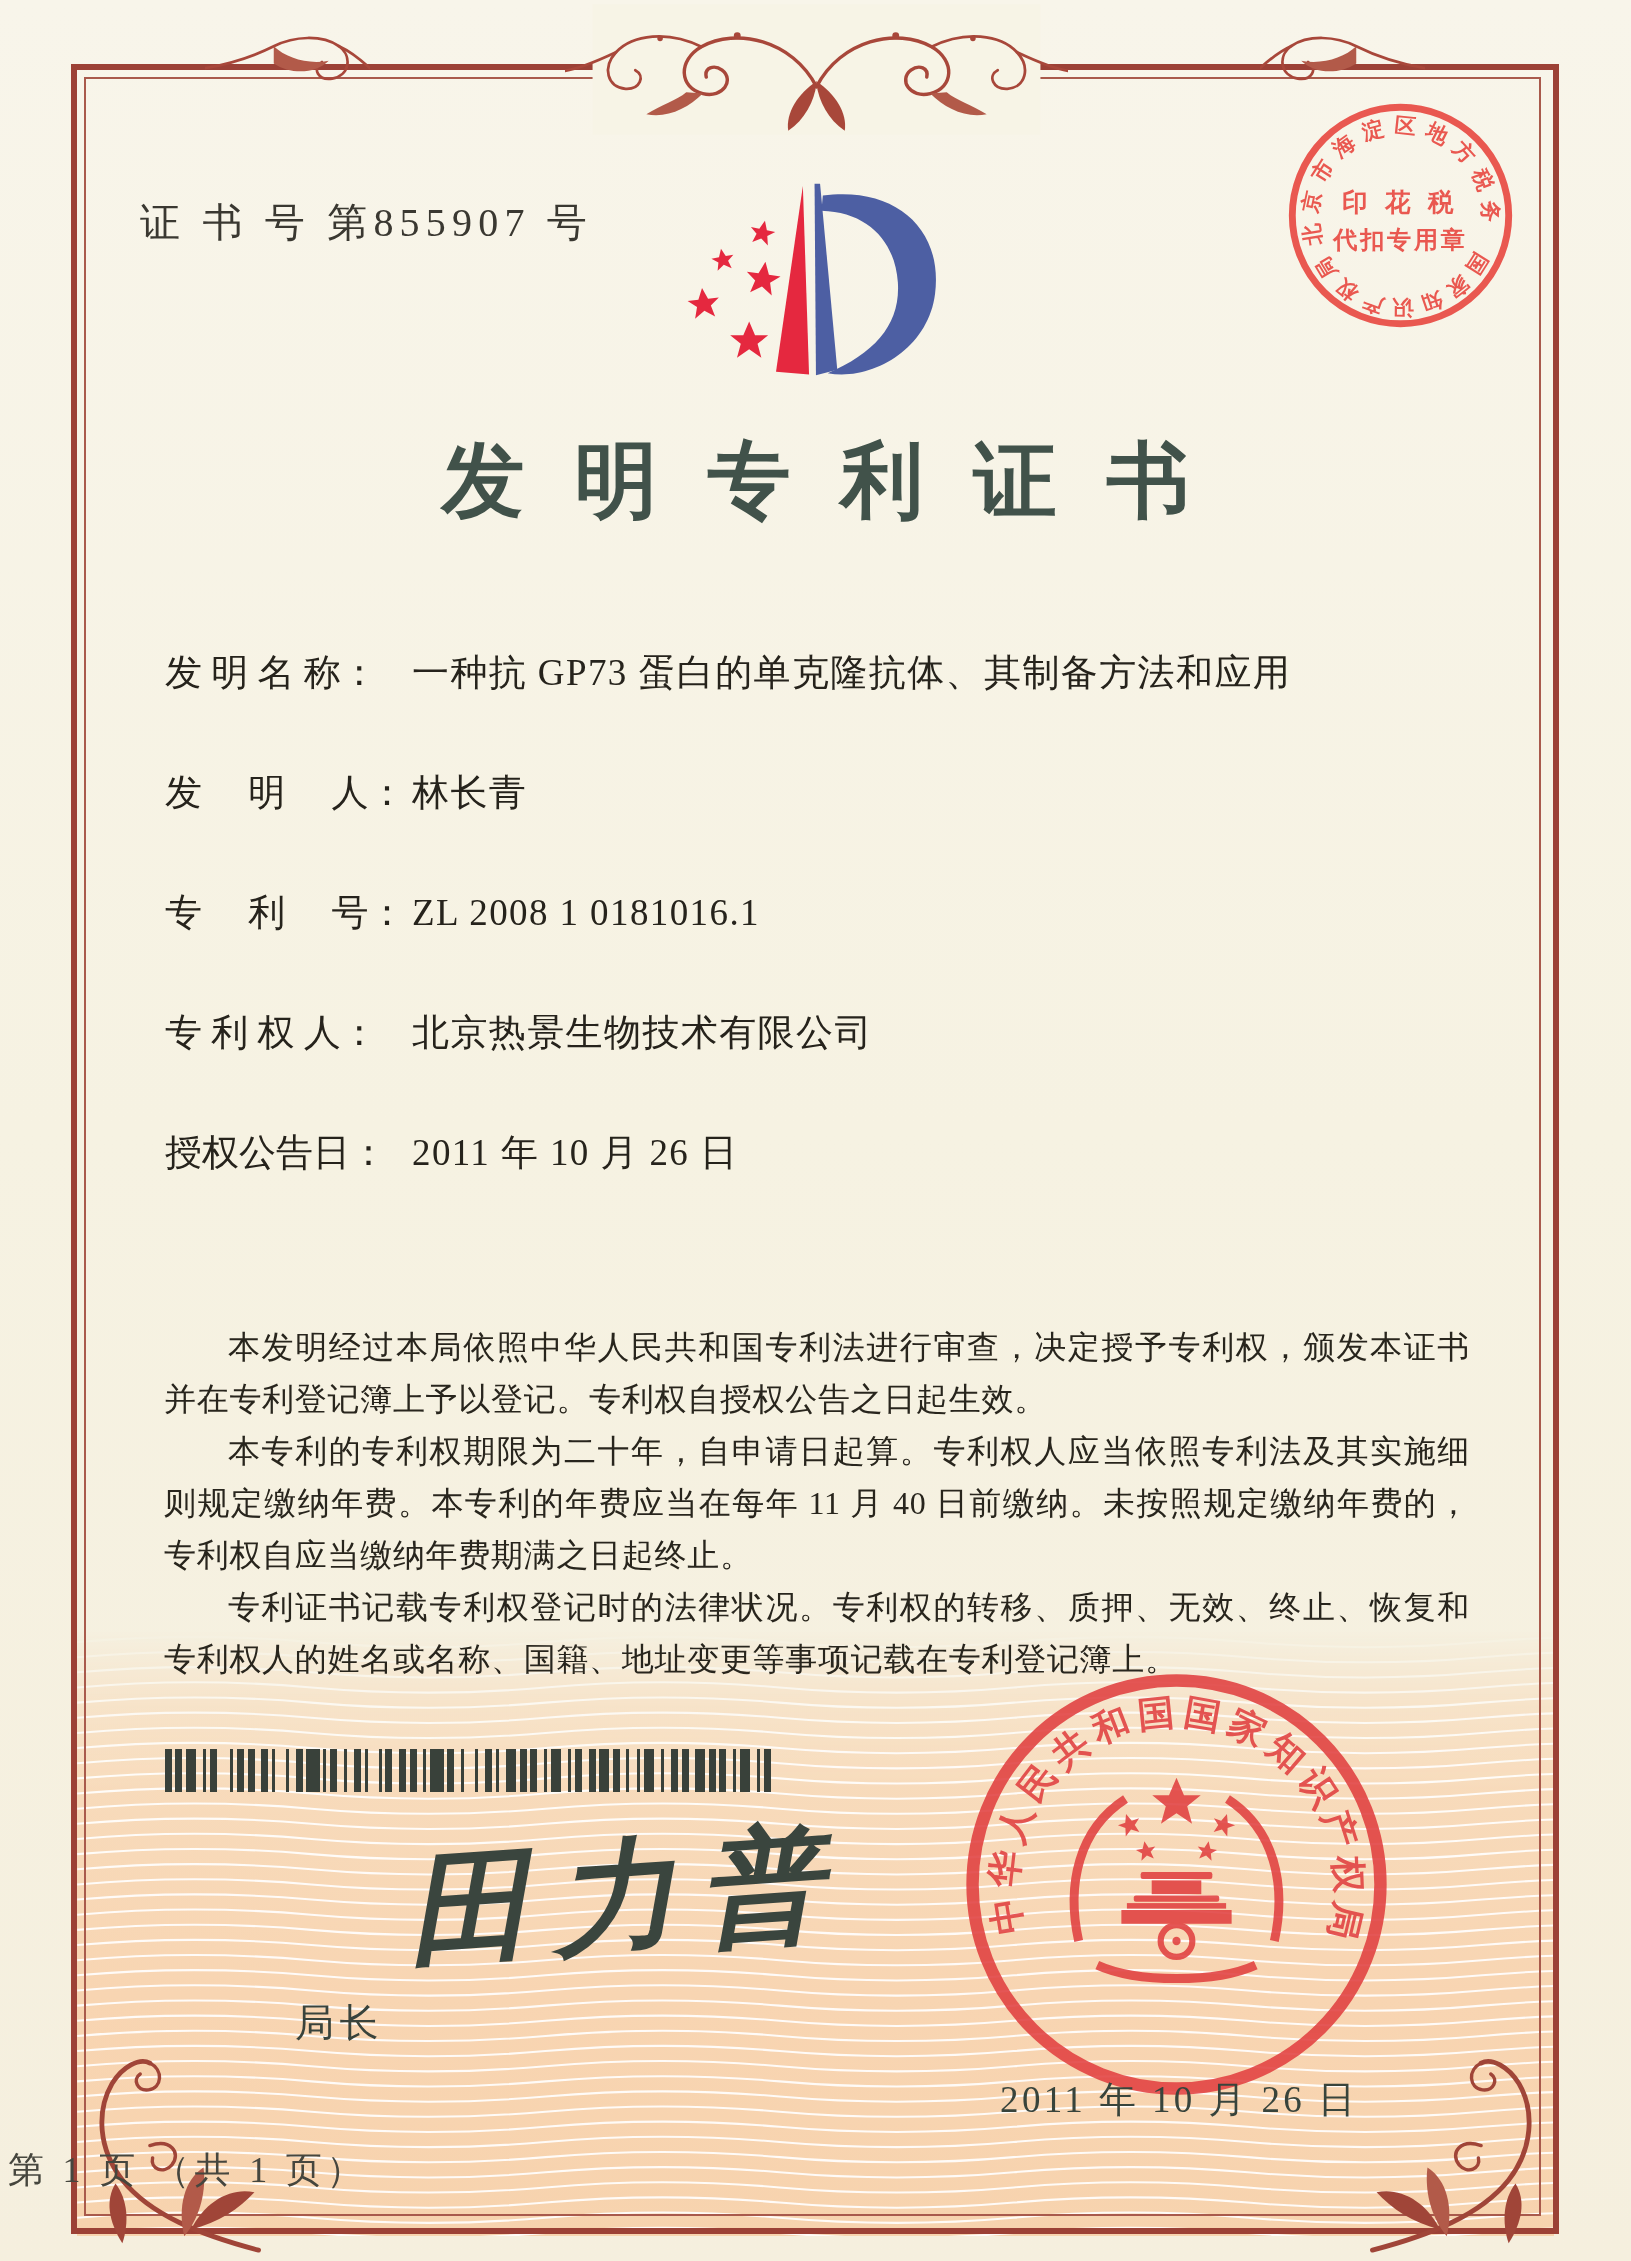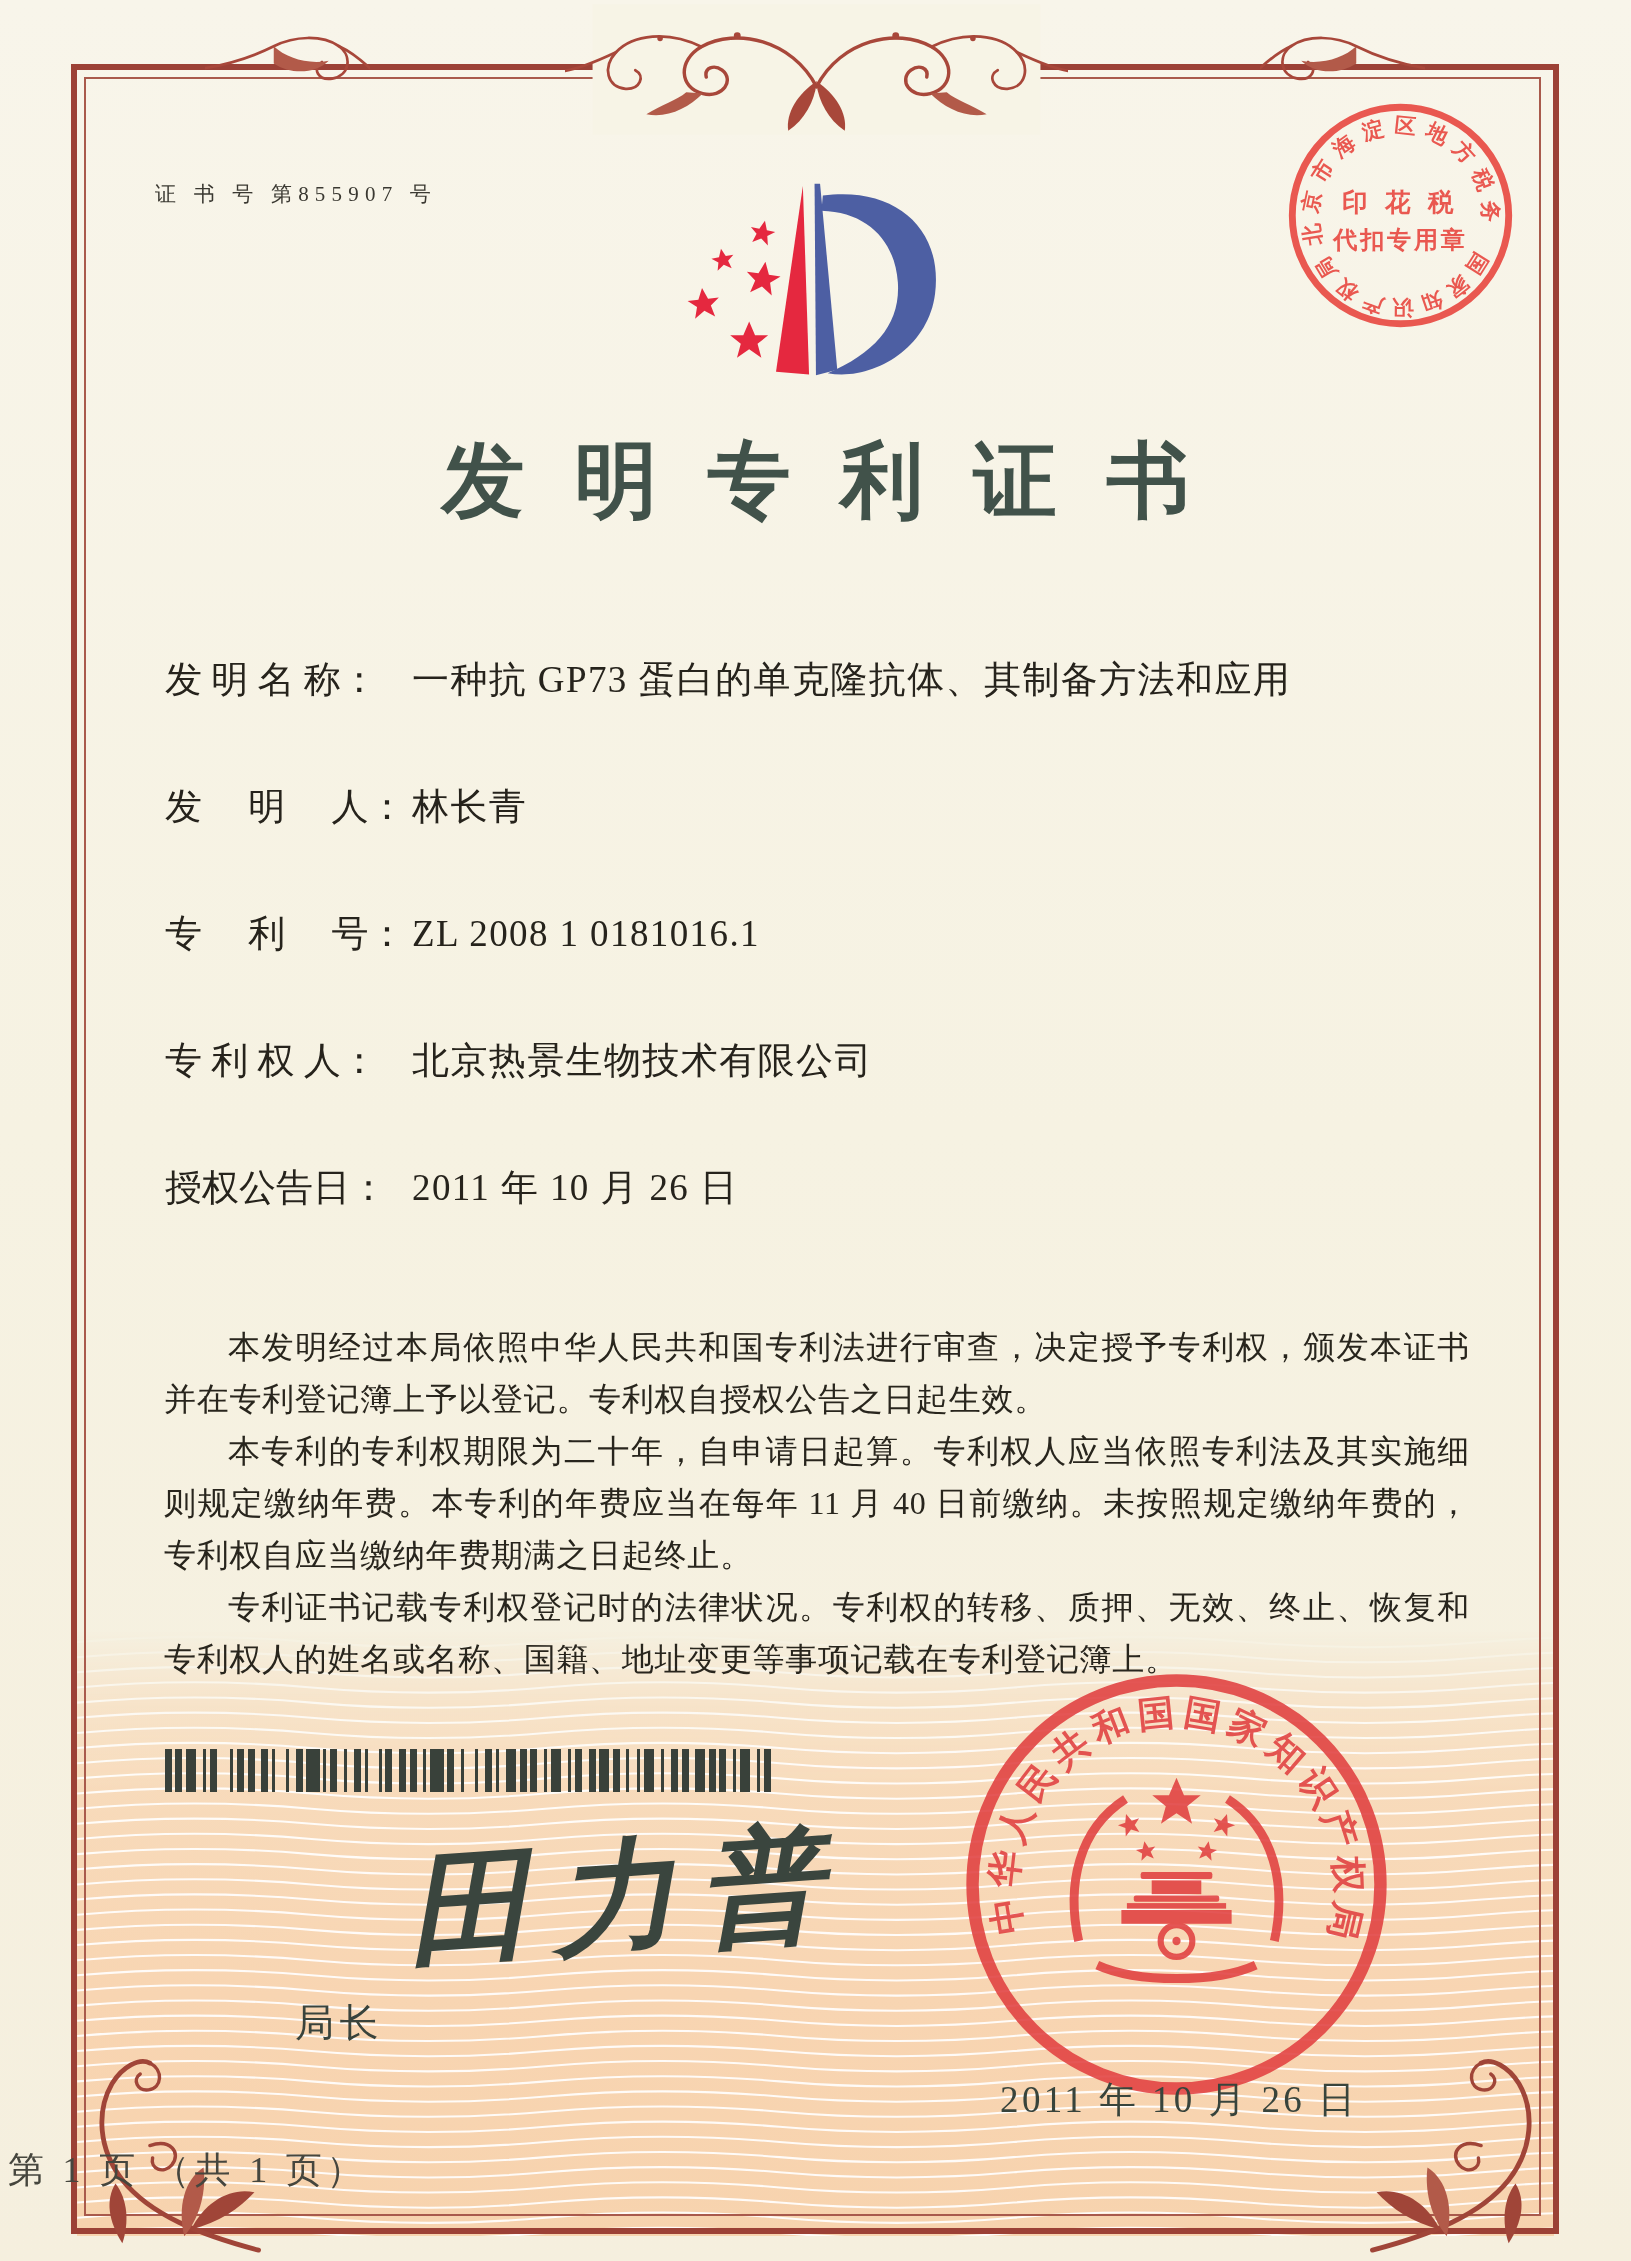--- a/index.html
+++ b/index.html
@@ -18,32 +18,32 @@
     mask-image:linear-gradient(to bottom,rgba(0,0,0,0) 0,rgba(0,0,0,.7) 76px,#000 158px);
   }
   .band svg{position:absolute;left:0;top:0;}
   
   .border-outer{position:absolute;left:71px;top:64px;width:1476px;height:2158px;
     border:6.9px solid #9c4136;}
   .border-inner{position:absolute;left:84px;top:77px;width:1453px;height:2135px;
     border:2.1px solid #a95a4c;}
   .ornament{position:absolute;}
   
-  .cert-no{position:absolute;left:140px;top:180px;font-size:21px;color:#3a3831;
-    letter-spacing:6.2px;margin-left:15px;}
+  .cert-no{position:absolute;left:140px;top:195px;font-size:40px;color:#3a3831;
+    letter-spacing:6.2px;}
   .logo{position:absolute;left:654px;top:146px;}
   .tax-stamp{position:absolute;left:1273px;top:88px;}
   .title{position:absolute;left:0;width:100%;top:426px;margin:0;text-align:center;
     font-size:83px;font-weight:bold;color:#41524a;letter-spacing:50px;text-indent:50px;}
   
   .fields{position:absolute;left:165px;top:649px;right:138px;}
   .field-row{display:flex;align-items:baseline;font-size:37px;color:#26231c;
     margin-bottom:72px;line-height:1.3;}
   .field-label{display:inline-block;min-width:247px;white-space:nowrap;}
-  .field-value{flex:1;letter-spacing:1.4px;margin-top:7px;}
+  .field-value{flex:1;letter-spacing:1.4px;}
   
   .body-text{position:absolute;left:164px;top:1321px;width:1306px;
     font-size:32px;line-height:52px;color:#28251d;}
   .body-text p{margin:0;text-indent:2em;text-align:justify;letter-spacing:0.7px;}
   
   .barcode{position:absolute;left:165px;top:1749px;width:614px;height:43px;}
   .barcode i{position:absolute;top:0;bottom:0;background:#39413a;}
   
   .sig-role{position:absolute;left:295px;top:1996px;font-size:39px;color:#39433c;
     letter-spacing:5.5px;}

